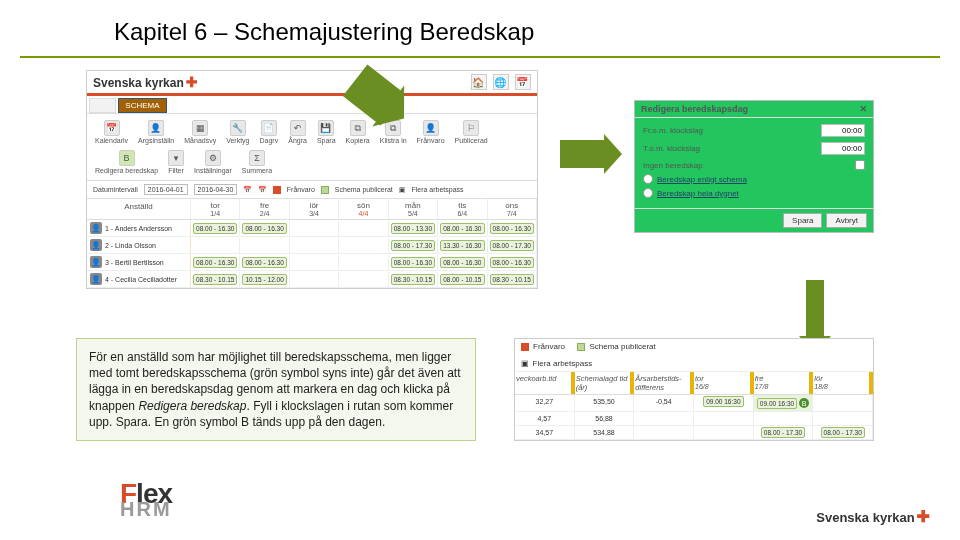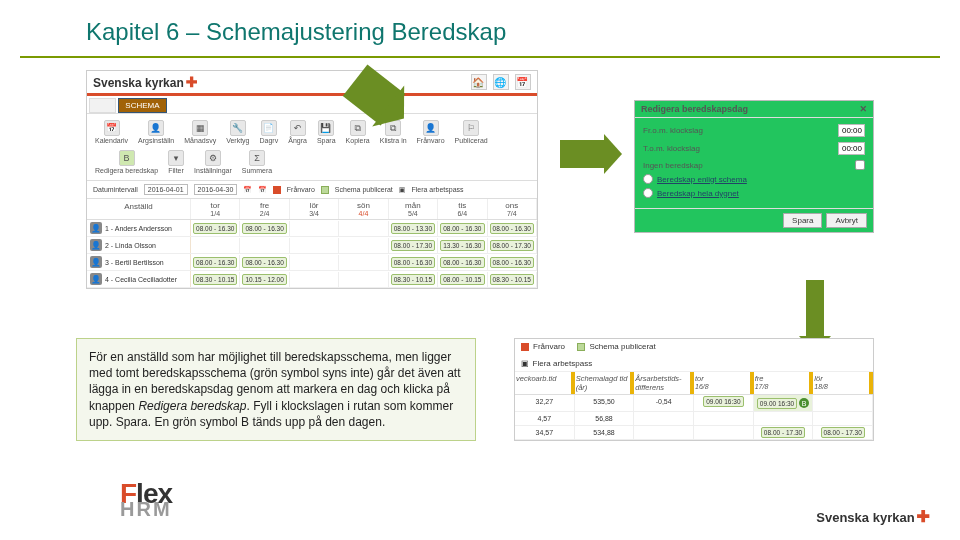--- a/index.html
+++ b/index.html
@@ -1,17 +1,17 @@
 <!DOCTYPE html>
 <html><head>
 <meta charset="utf-8">
 <style>
   * { box-sizing: border-box; margin: 0; padding: 0; }
   body { font-family: Arial, sans-serif; width: 960px; height: 540px; background: #fff; position: relative; font-size: 9px; color: #333; }
-  .slide-title { font-size: 24px; color: #0f766e; padding: 18px 0 10px 86px; font-weight: normal; }
+  .slide-title { font-size: 24px; color: #000000; padding: 18px 0 10px 86px; font-weight: normal; margin-left: 28px; }
   .green-underline { height: 2px; background: #7a9a01; margin: 0 20px 6px 20px; }
 
   
   .app-main { position: absolute; left: 86px; top: 70px; width: 452px; border: 1px solid #ccc; background: #fff; }
   .app-header { display:flex; justify-content: space-between; align-items:center; padding: 3px 6px; border-bottom: 3px solid #d94c2a; }
   .brand { font-size: 12px; font-weight: bold; }
   .brand .plus { color:#d94c2a; font-size:14px; margin-left:2px; }
   .head-icons { display:flex; gap:6px; }
   .head-icons .ico { width:16px; height:16px; border:1px solid #ccc; background:#f4f4f4; display:flex; align-items:center; justify-content:center; font-size:10px; }
   .tabbar { display:flex; padding:2px 2px 0 2px; gap:2px; border-bottom:1px solid #ddd; background:#fff; }
@@ -44,21 +44,21 @@
   .arrow2::after{ content:""; position:absolute; right:-14px; top:-6px; border-left:18px solid #6b8e23; border-top:20px solid transparent; border-bottom:20px solid transparent;}
   .arrow3 { position:absolute; left:806px; top:280px; width:18px; height:60px; background:#6b8e23; }
   .arrow3::after{ content:""; position:absolute; left:-7px; bottom:-14px; border-top:18px solid #6b8e23; border-left:16px solid transparent; border-right:16px solid transparent;}
 
   
   .dialog { position:absolute; left:634px; top:100px; width:240px; border:1px solid #bbb; background:#22c55e; }
   .dlg-head { display:flex; justify-content:space-between; padding:3px 6px; border-bottom:1px solid #ddd; font-size:9px; font-weight:bold; color:#555;}
   .dlg-x { font-weight:bold; cursor:default; }
   .dlg-body { padding:6px 8px; font-size:8px; color:#555; }
   .dlg-row { display:flex; justify-content:space-between; margin-bottom:5px; align-items:center;}
-  .dlg-row input { width:27px; font-size:8px; text-align:right; border:1px solid #bbb; padding:1px 2px;}
+  .dlg-row input { width:44px; font-size:8px; text-align:right; border:1px solid #bbb; padding:1px 2px;}
   .chkline { display:flex; align-items:center; gap:4px; margin:4px 0; }
   .rad { width:10px; height:10px; border:1px solid #999; border-radius:50%; background:#fff;}
   .rad.sq{ border-radius:2px;}
   .link { color:#246; text-decoration:underline; }
   .dlg-foot { display:flex; justify-content:flex-end; gap:4px; padding:4px 6px; border-top:1px solid #ddd; }
   .btn { font-size:8px; padding:2px 8px; border:1px solid #aaa; background:#f2f2f2; }
 
   
   .note { position:absolute; left:76px; top:338px; width:400px; border:1px solid #bcd28a; background:#f4f7ed; padding:10px 12px; font-size:12px; color:#222; line-height:1.35; }
   .note em { font-style: italic; }

